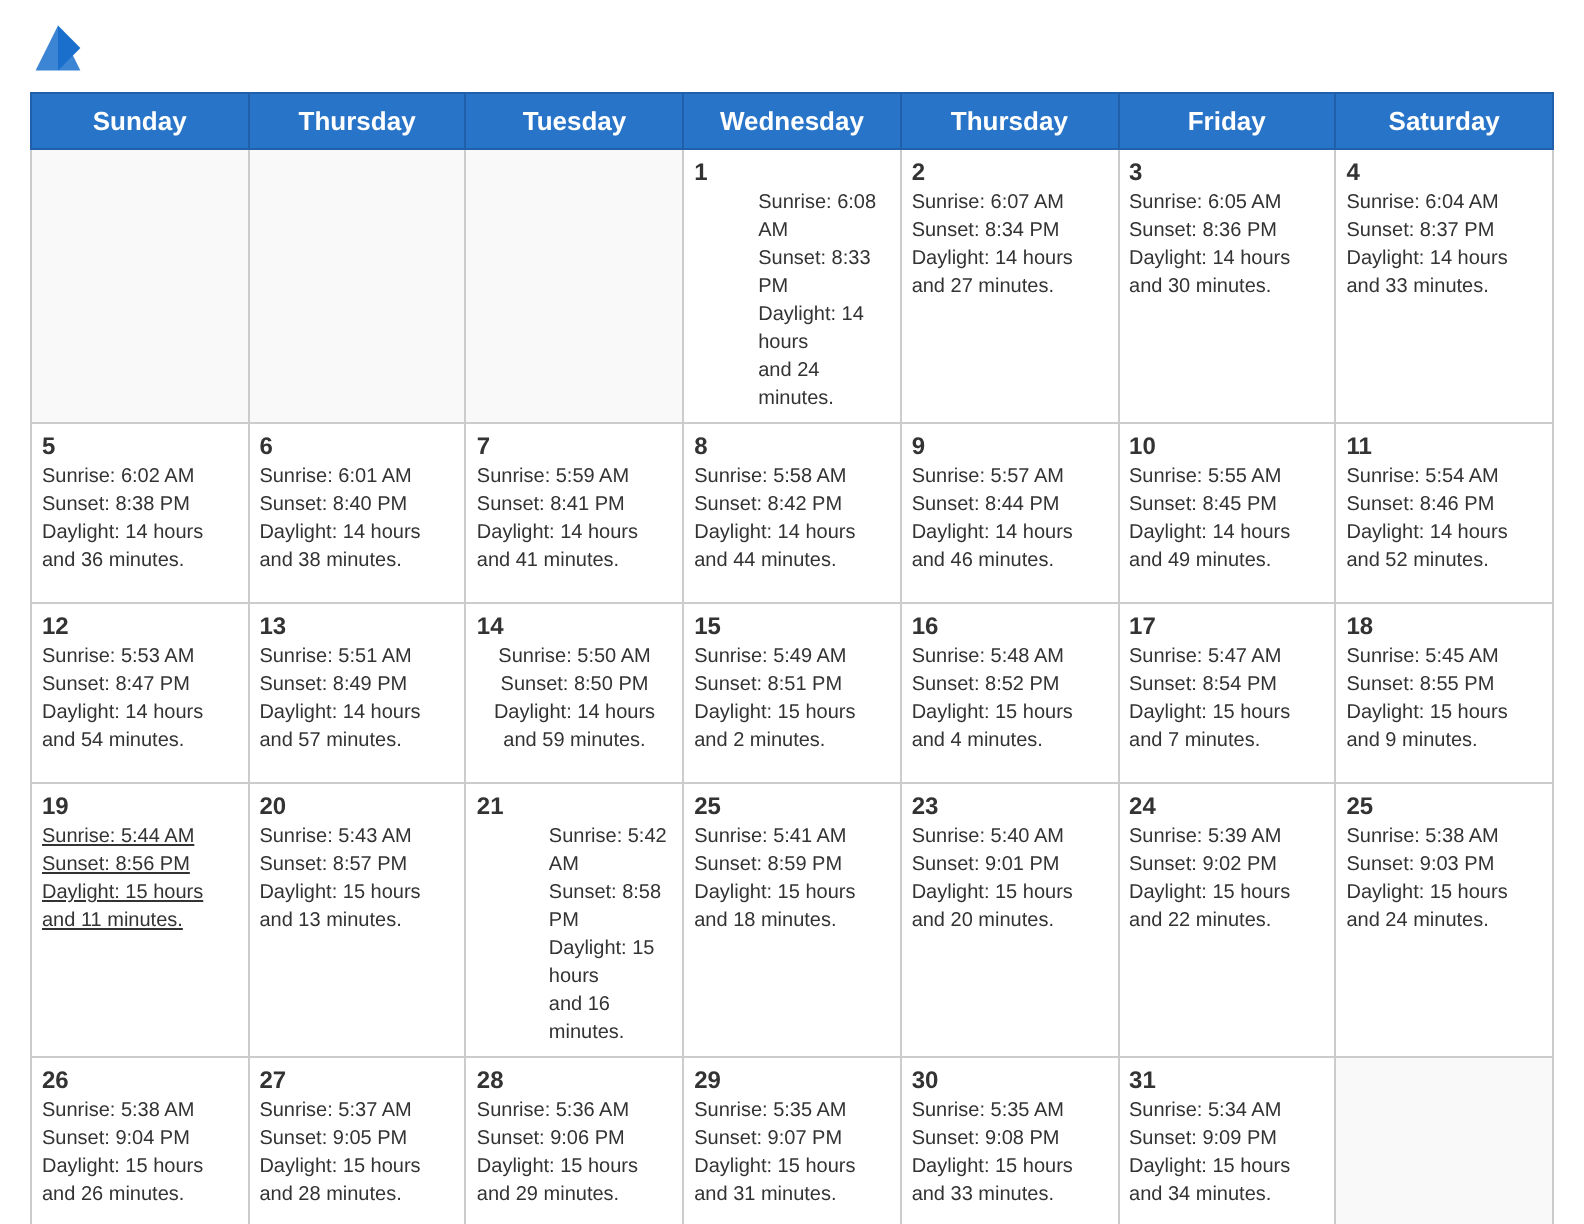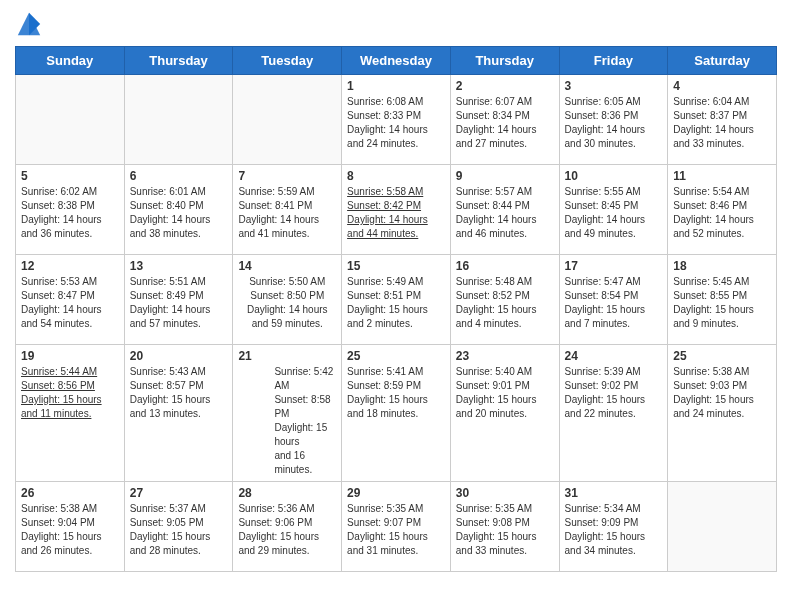--- a/index.html
+++ b/index.html
@@ -130,21 +130,21 @@
           <th>Saturday</th>
         </tr>
     </thead>
     <tbody id="calendar-body">
     <tr>
           <td class="empty"></td>
           <td class="empty"></td>
           <td class="empty"></td>
           <td>
             <span class="day-number">1</span>
-            <div class="cell-info" style="white-space: pre-line;">Sunrise: 6:08 AM
+            <div class="cell-info" style="white-space: pre-line; margin-left: 32px;">Sunrise: 6:08 AM
 Sunset: 8:33 PM
 Daylight: 14 hours
 and 24 minutes.</div>
           </td>
           <td>
             <span class="day-number">2</span>
             <div class="cell-info" style="white-space: pre-line;">Sunrise: 6:07 AM
 Sunset: 8:34 PM
 Daylight: 14 hours
 and 27 minutes.</div>
@@ -181,21 +181,21 @@
           </td>
           <td>
             <span class="day-number">7</span>
             <div class="cell-info" style="white-space: pre-line;">Sunrise: 5:59 AM
 Sunset: 8:41 PM
 Daylight: 14 hours
 and 41 minutes.</div>
           </td>
           <td>
             <span class="day-number">8</span>
-            <div class="cell-info" style="white-space: pre-line; text-decoration: underline;">Sunrise: 5:58 AM
+            <div class="cell-info" style="white-space: pre-line;">Sunrise: 5:58 AM
 Sunset: 8:42 PM
 Daylight: 14 hours
 and 44 minutes.</div>
           </td>
           <td>
             <span class="day-number">9</span>
             <div class="cell-info" style="white-space: pre-line;">Sunrise: 5:57 AM
 Sunset: 8:44 PM
 Daylight: 14 hours
 and 46 minutes.</div>

